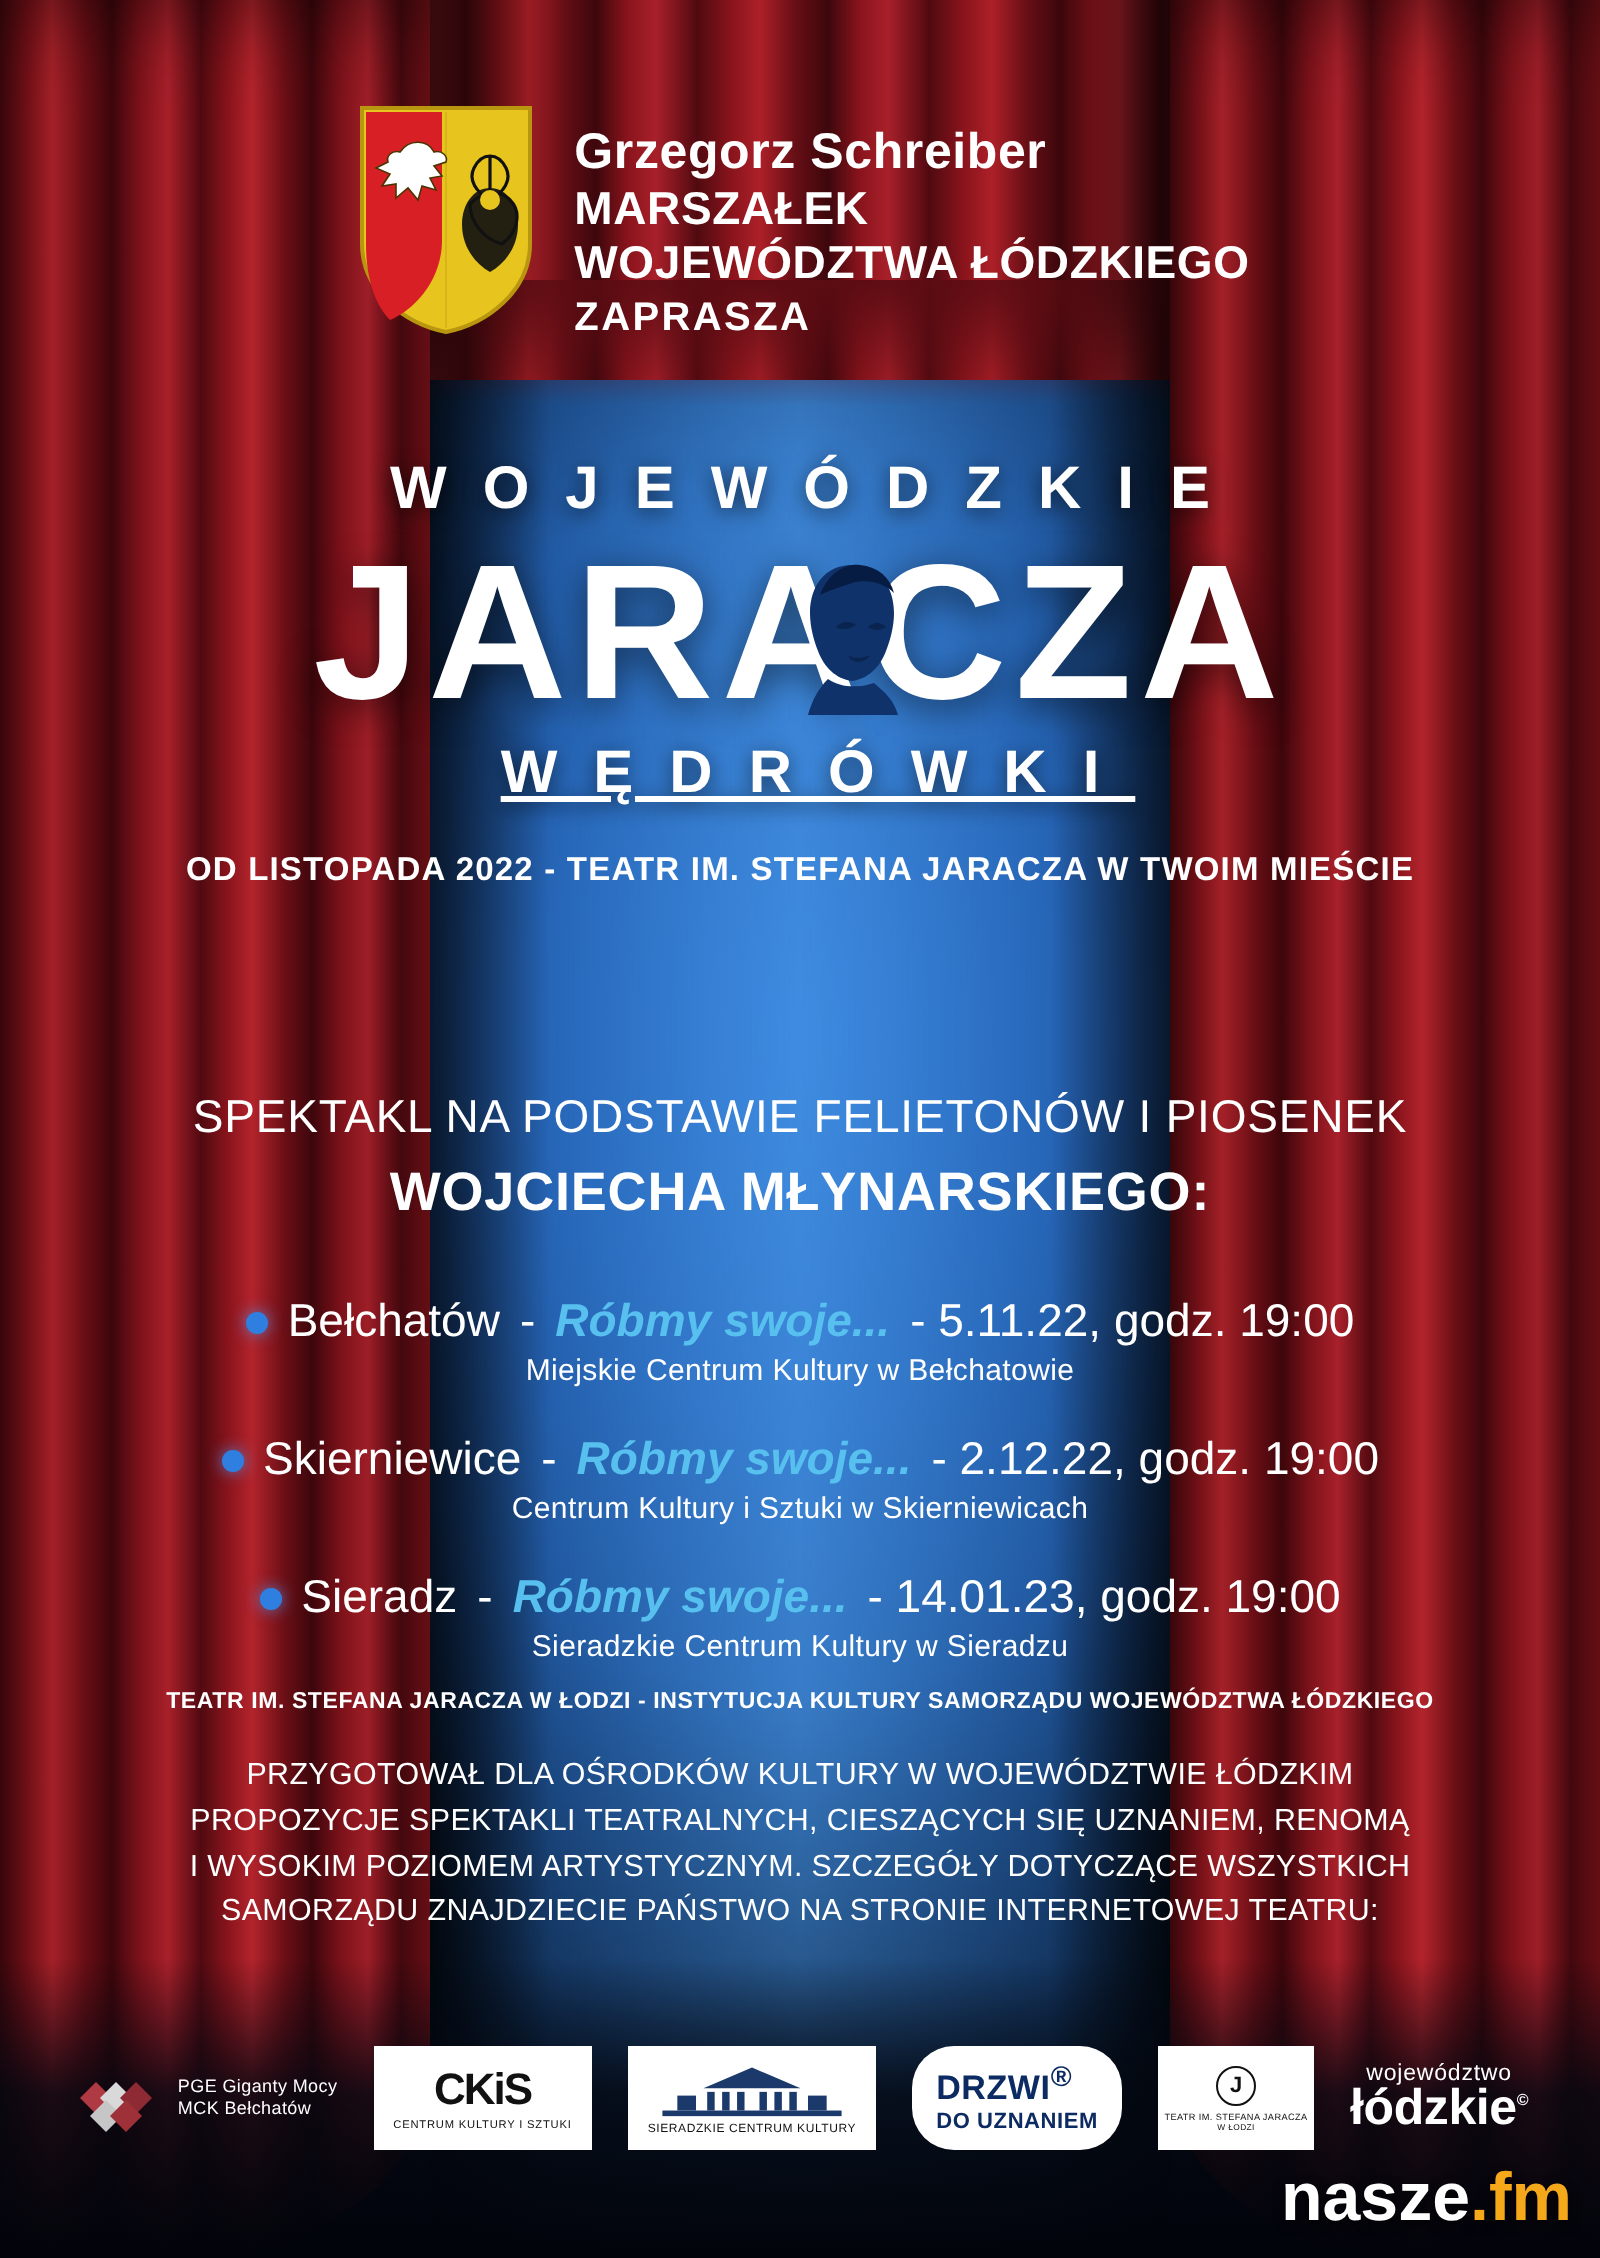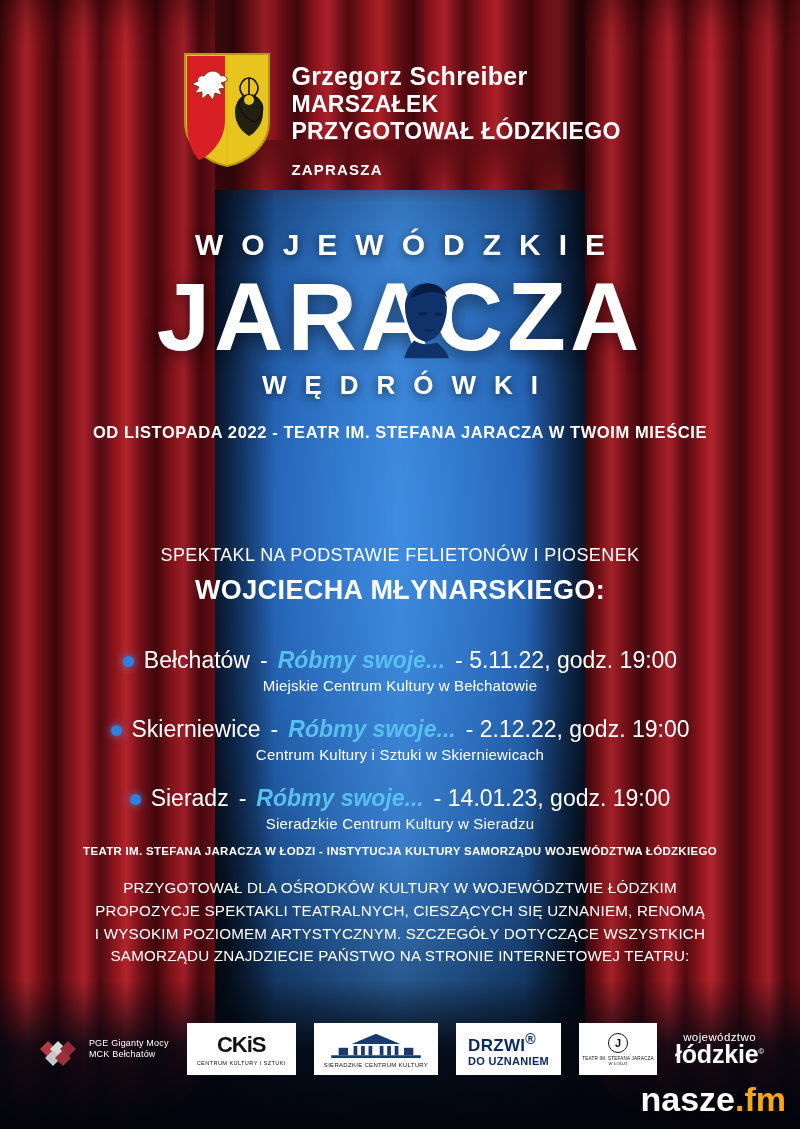--- a/index.html
+++ b/index.html
@@ -75,52 +75,53 @@
   }
   .coat {
     width: 96px; height: 118px; flex: 0 0 auto;
     position: relative;
   }
   .coat svg { display: block; width: 96px; height: 118px; }
   .header-text { padding-top: 12px; color: #fff; }
   .h-name { font-size: 25px; font-weight: bold; letter-spacing: .3px; line-height: 1.15; }
   .h-role { font-size: 23px; font-weight: bold; letter-spacing: .3px; line-height: 1.18; }
   .h-region { font-size: 23px; font-weight: bold; letter-spacing: .3px; line-height: 1.18; }
-  .h-invite { font-size: 15px; font-weight: bold; letter-spacing: 1.2px; margin-top: 16px; }
+  .h-invite { font-size: 20px; font-weight: bold; letter-spacing: 1.2px; margin-top: 3px; }
 
   
   .title-wrap { position: absolute; left: 0; top: 228px; width: 100%; text-align: center; color: #fff; }
   .t-woj {
     font-size: 30px; font-weight: bold; letter-spacing: 18px;
     text-indent: 18px;
     text-shadow: 0 2px 10px rgba(0,0,0,.6);
   }
   .t-jaracza {
     position: relative;
     font-size: 96px; font-weight: bold; letter-spacing: 4px;
     line-height: 1.02; margin-top: 6px;
     text-shadow: 0 4px 18px rgba(0,0,0,.55);
   }
   .face {
     position: absolute; left: 50%; top: 50%;
     transform: translate(-6px, -52%);
     width: 64px; height: 78px;
   }
   .t-wed {
-    font-size: 26px; font-weight: bold; letter-spacing: 18px;
+    font-size: 30px; font-weight: bold; letter-spacing: 18px;
     text-indent: 18px; margin-top: 4px;
     text-shadow: 0 2px 10px rgba(0,0,0,.6);
+    text-decoration: underline;
   }
   .t-sub {
     margin-top: 22px; font-size: 16.5px; font-weight: bold; letter-spacing: .6px; color: #fff;
   }
 
   
   .show-wrap { position: absolute; left: 0; top: 545px; width: 100%; text-align: center; color: #fff; }
-  .show-line1 { font-size: 18px; letter-spacing: .4px; }
+  .show-line1 { font-size: 23px; letter-spacing: .4px; }
   .show-line2 { font-size: 27px; font-weight: bold; letter-spacing: .4px; margin-top: 9px; }
 
   
   .events { position: absolute; left: 0; top: 625px; width: 100%; }
   .event { margin-top: 22px; }
   .event-main {
     display: flex; align-items: center; justify-content: center; gap: 10px;
     color: #fff; font-size: 23px; white-space: nowrap;
   }
   .bullet {
@@ -166,21 +167,21 @@
     background: #fff; color: #111;
     padding: 6px 10px; height: 52px;
     display: flex; flex-direction: column; align-items: center; justify-content: center;
     min-width: 86px;
   }
   .ck-big { font-size: 22px; font-weight: bold; letter-spacing: -1px; }
   .ck-small { font-size: 5.6px; letter-spacing: .4px; margin-top: 2px; }
   .scx-title { font-size: 6px; letter-spacing: .3px; margin-top: 3px; }
   .drzwi {
     background: #fff; color: #0d2b63; padding: 6px 12px; height: 52px;
-    display: flex; flex-direction: column; justify-content: center;
+    display: flex; flex-direction: column; justify-content: center; border-radius: 21px;
   }
   .drzwi .l1 { font-size: 17px; font-weight: bold; letter-spacing: .3px; }
   .drzwi .l2 { font-size: 11px; font-weight: bold; letter-spacing: .3px; }
   .jaracz-logo {
     background: #fff; color: #111; height: 52px; width: 78px;
     display: flex; flex-direction: column; align-items: center; justify-content: center;
   }
   .jl-circle {
     width: 20px; height: 20px; border-radius: 50%; border: 1.6px solid #111;
     display: flex; align-items: center; justify-content: center; font-size: 11px; font-weight: bold;
@@ -234,21 +235,21 @@
           </g>
           <g fill="#111">
             <path d="M70 44 c8 0 14 8 14 18 c0 12 -7 20 -14 24 c-7 -4 -14 -12 -14 -24 c0 -10 6 -18 14 -18 z" opacity="0.92"></path>
             <circle cx="70" cy="50" r="5" fill="#e8c51e"></circle>
           </g>
         </svg>
       </div>
       <div class="header-text">
         <div class="h-name">Grzegorz Schreiber</div>
         <div class="h-role">MARSZAŁEK</div>
-        <div class="h-region">PRZYGOTOWAŁ ŁÓDZKIEGO</div>
+        <div class="h-region">WOJEWÓDZTWA ŁÓDZKIEGO</div>
         <div class="h-invite">ZAPRASZA</div>
       </div>
     </div>
 
     <div class="title-wrap">
       <div class="t-woj">WOJEWÓDZKIE</div>
       <div class="t-jaracza">
         <span>JARACZA</span>
         <span class="face">
           <svg viewBox="0 0 64 78">

